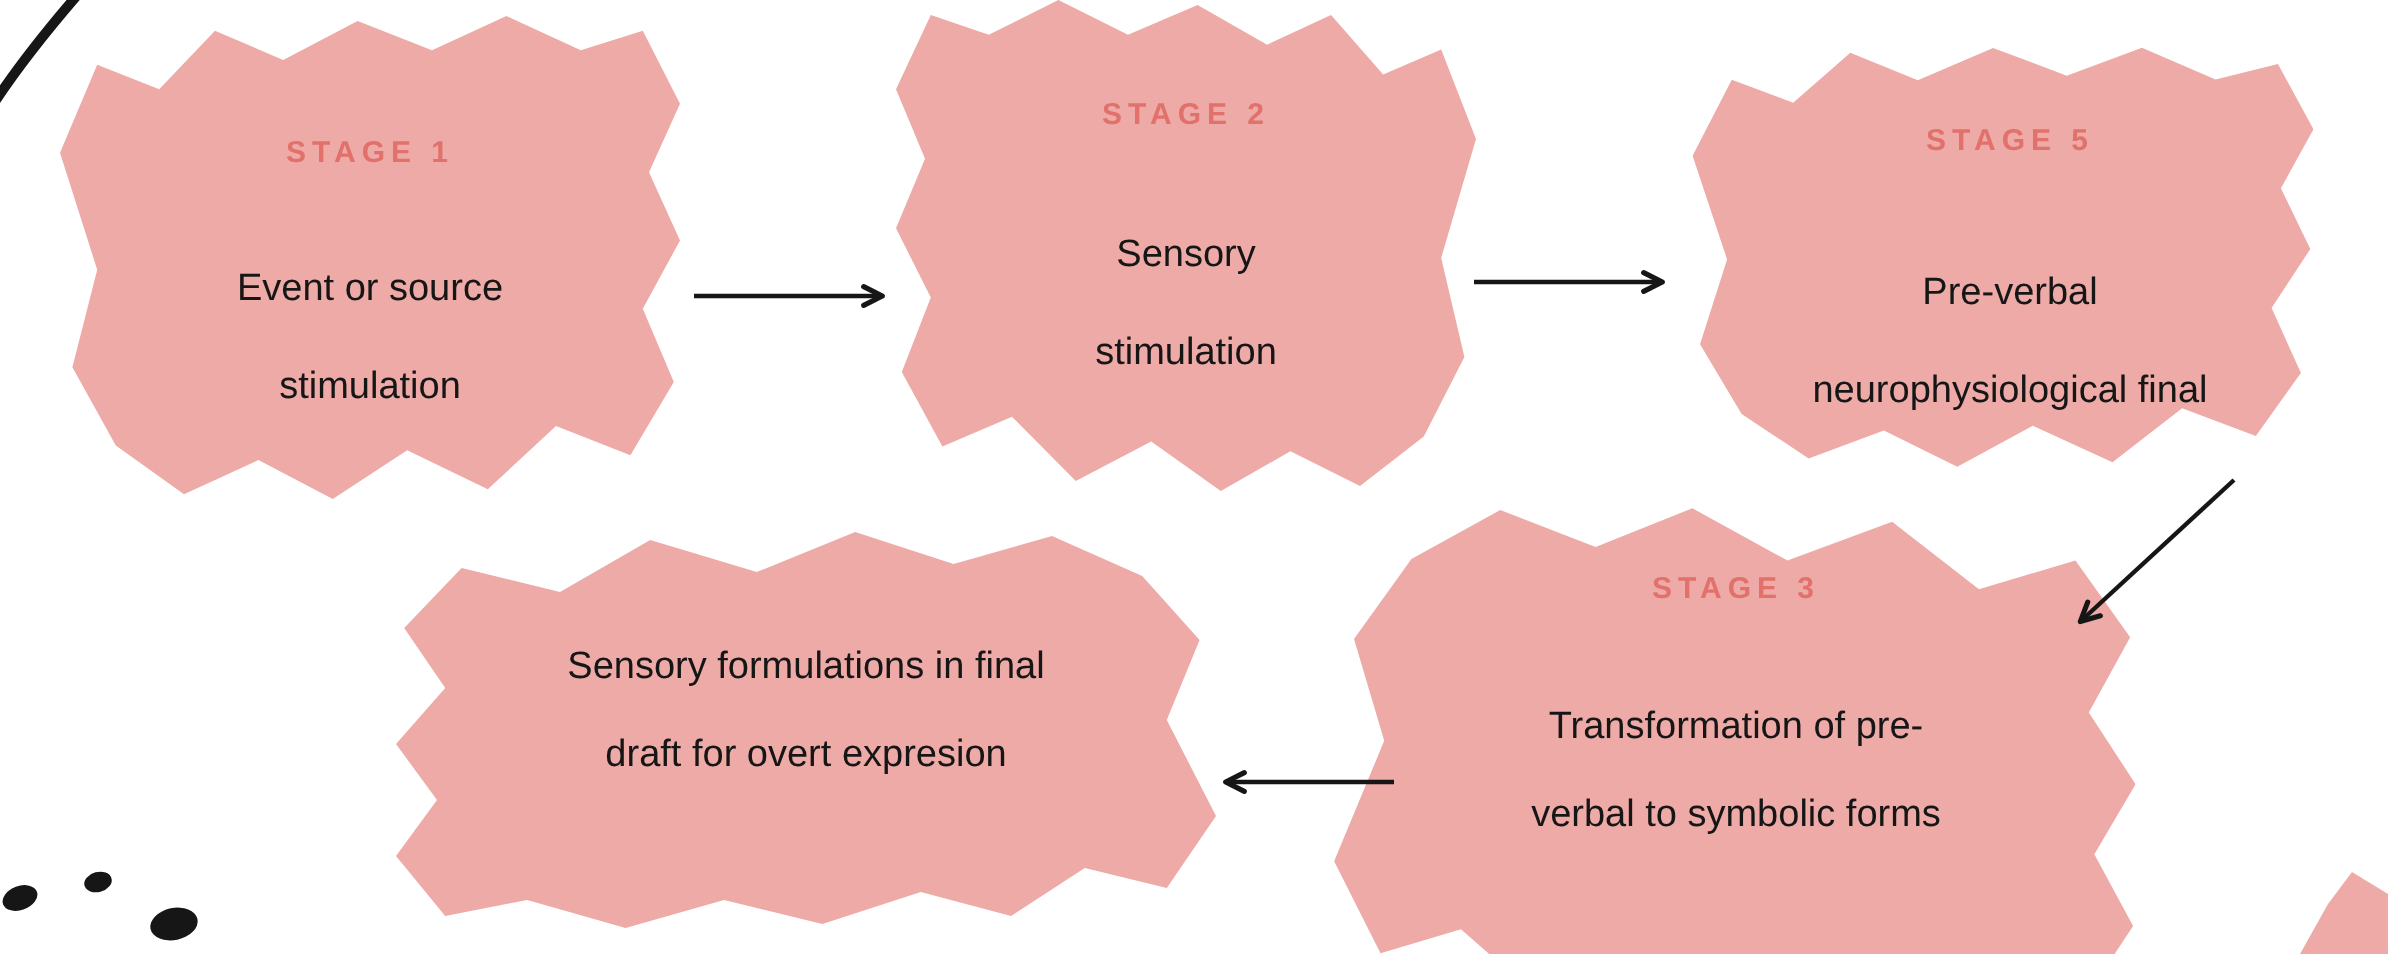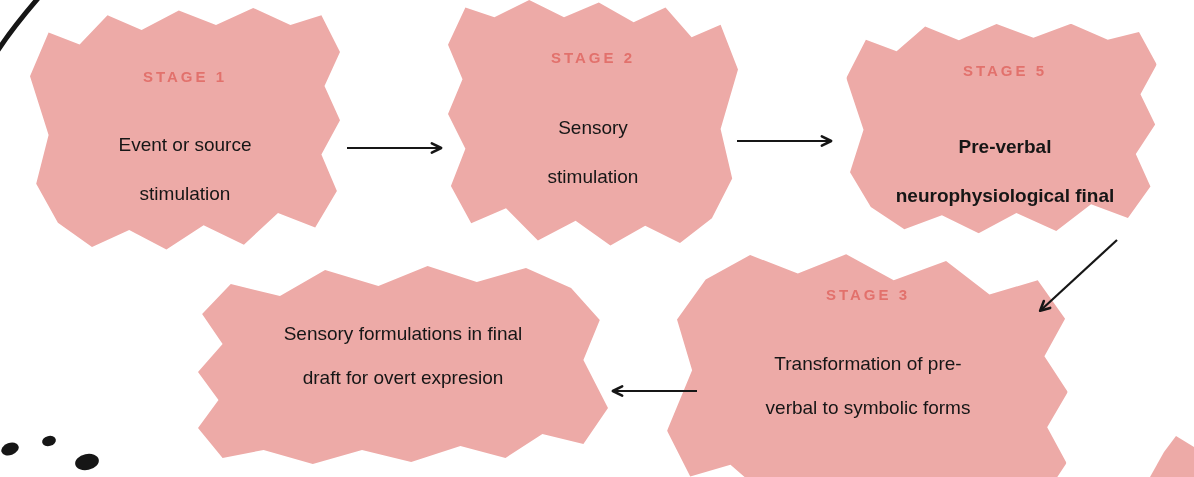--- a/index.html
+++ b/index.html
@@ -53,21 +53,21 @@
   
   .s2 { left: 448px; top: 0px; width: 290px; height: 248px; }
   .s2 .blob { transform: scaleX(-1); }
   .s2 .content { padding-top: 43px; }
   .s2 .stage-text { margin-top: 30px; }
 
   
   .s3 { left: 830px; top: 14px; width: 350px; height: 230px; }
   .s3 .blob { left: 15px; right: 25px; top: 8px; bottom: 8px; transform: rotate(1.5deg); }
   .s3 .content { padding-top: 42px; }
-  .s3 .stage-text { margin-top: 36px; font-weight: bold; }
+  .s3 .stage-text { margin-top: 36px; }
 
   
   .s4 { left: 668px; top: 252px; width: 400px; height: 225px; }
   .s4 .blob { bottom: -28px; transform: scaleY(-1) rotate(-1deg); }
   .s4 .content { padding-top: 28px; }
   .s4 .stage-text { margin-top: 32px; }
   .s4 .line, .s5 .line { line-height: 44px; }
 
   
   .s5 { left: 198px; top: 264px; width: 410px; height: 200px; }

